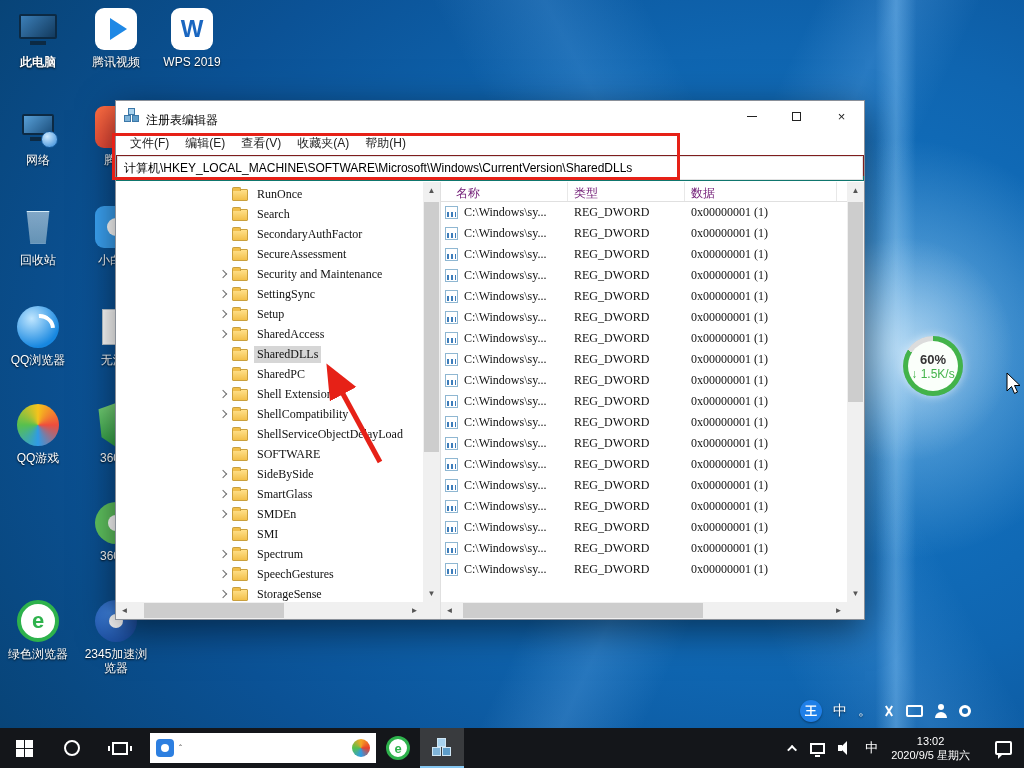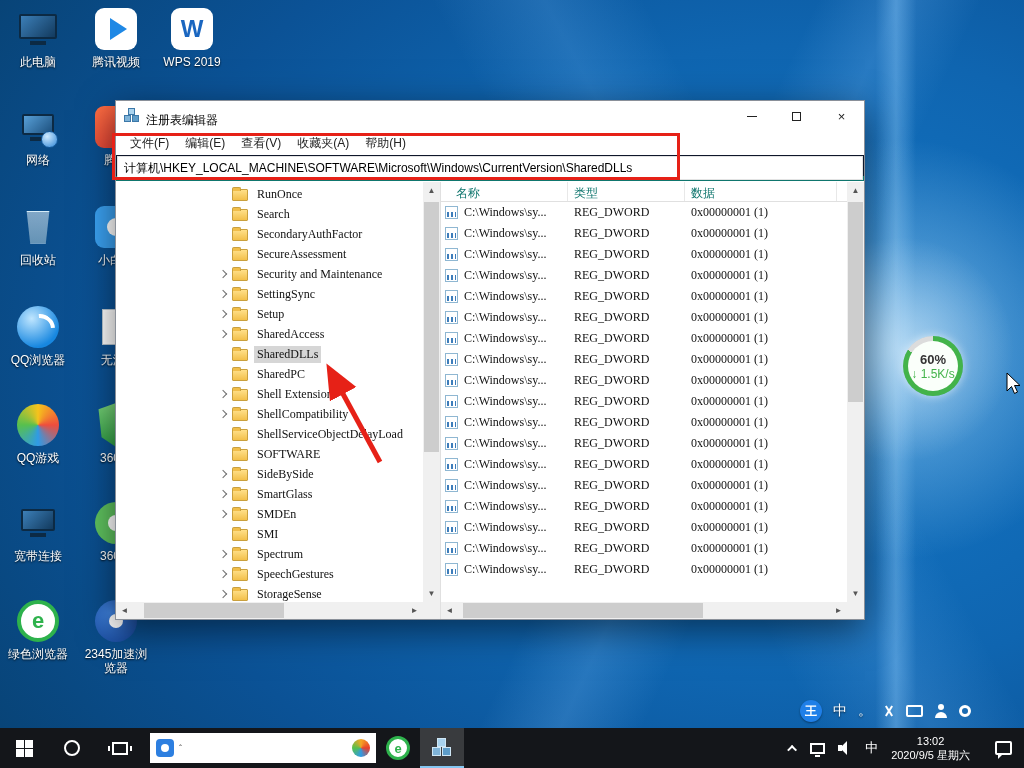--- a/index.html
+++ b/index.html
@@ -67,35 +67,35 @@
   .app-ico i:nth-child(1){ left:4px; top:0; background:#a8d2ee; }
   .app-ico i:nth-child(2){ left:0; top:7px; }
   .app-ico i:nth-child(3){ left:8px; top:7px; background:#5d9cc8; }
   .title { font-size:12px; color:#000;margin-top:8px; }
   .caption-btns { margin-left:auto; display:flex; height:30px; }
   .cbtn { width:45px; height:30px; display:flex; align-items:center; justify-content:center; color:#222; font-size:13px; }
   .cbtn .minbar { width:10px; height:1px; background:#222; }
   .cbtn .maxbox { width:9px; height:9px; border:1px solid #222; }
   .menubar { height:24px; display:flex; align-items:center; padding-left:6px; background:#fff; }
   .menu-item { font-size:12px; color:#222; padding:3px 8px; }
-  .addressrow { height:26px; padding:1px 1px; background:#0f172a; border-bottom:5px solid #0f766e; }
+  .addressrow { height:26px; padding:1px 1px; background:#7f1d1d; border-bottom:5px solid #0f766e; }
   .addr { width:100%; height:24px; border:1px solid #e3e3e3; font-size:12px; padding:0 6px; color:#000; font-family:inherit; background:#fff; outline:none; }
   .main { position:absolute; top:81px; bottom:0; left:0; right:0; display:flex; background:#fff;font-family:Liberation Serif, serif; }
   .tree-pane { width:325px; position:relative; border-right:1px solid #e0e0e0; }
   #tree { position:absolute; left:0; top:2px; right:17px; bottom:17px; overflow:hidden; }
   .titem { height:20px; display:flex; align-items:center; padding-left:104px; white-space:nowrap; }
   .chev { width:6px; height:6px; border-right:1.5px solid #6e6e6e; border-bottom:1.5px solid #6e6e6e; transform:rotate(-45deg); margin-right:6px; flex:0 0 auto; }
   .chev.hide { visibility:hidden; }
   .folder { width:16px; height:12px; background:linear-gradient(#ffe08a,#f3c04b); border:1px solid #c9a03e; border-radius:1px; position:relative; margin-right:6px; margin-top:2px; flex:0 0 auto; }
   .folder::before { content:""; position:absolute; top:-3px; left:-1px; width:7px; height:3px; background:#f0bd4a; border:1px solid #c9a03e; border-bottom:none; border-radius:2px 2px 0 0; }
   .tlabel { font-size:12px; color:#111; padding:1px 3px; }
   .tlabel.tsel { background:#d6d6d6; }
   .list-pane { flex:1; position:relative; }
   .cols { position:absolute; top:0; left:0; right:17px; height:20px; display:flex; border-bottom:1px solid #e0e0e0; background:#fff; }
-  .col { font-size:12px; color:#0f766e; padding:3px 0 0 6px; border-right:1px solid #e8e8e8; }
+  .col { font-size:12px; color:#701a75; padding:3px 0 0 6px; border-right:1px solid #e8e8e8; }
   .col0 { width:127px; padding-left:15px; }
   .col1 { width:117px; }
   .col2 { width:152px; }
   #rows { position:absolute; top:20px; left:0; right:17px; bottom:17px; overflow:hidden; }
   .vrow { height:21px; display:flex; align-items:center; font-size:12px; color:#111; }
   .vicon { width:13px; height:13px; margin:0 6px 0 4px; flex:0 0 auto; background:#fff; border:1px solid #8fb7d2;
     background-image:repeating-linear-gradient(90deg,#3d7dbb 0 2px,transparent 2px 4px); background-size:9px 5px; background-position:1px 5px; background-repeat:no-repeat; }
   .vname { width:104px; overflow:hidden; white-space:nowrap; }
   .vtype { width:117px; padding-left:6px; }
   .vdata { flex:1; padding-left:6px; }
@@ -162,21 +162,21 @@
   .clock { display:flex; flex-direction:column; align-items:center; justify-content:center; font-size:11px; line-height:14px; }
   .chat { width:17px; height:14px; border:2px solid #fff; border-radius:2px; position:relative; margin-left:12px; }
   .chat::after { content:""; position:absolute; left:1px; bottom:-6px; border:3px solid transparent; border-top-color:#fff; border-left-color:#fff; }
 </style>
 </head>
 <body>
 
 <div class="screen">
   <div class="wallpaper"></div>
   <div id="desktop-icons">
-      <div class="dicon" style="left: 2px; top: 6px;">
+      <div class="dicon" style="left: 2px; top: 6px; font-weight: bold;">
         <div class="dimg i-this-pc">
           <div class="mon"></div>
           <div class="base"></div>
         </div>
         <div class="dlabel">此电脑</div>
       </div>
       <div class="dicon" style="left: 2px; top: 104px;">
         <div class="dimg i-network">
           <div class="mon"></div>
           <div class="base"></div>
@@ -194,27 +194,20 @@
         <div class="dimg i-qq-game">
           <div class="circ42"></div>
         </div>
         <div class="dlabel">QQ游戏</div>
       </div>
       <div class="dicon" style="left: 2px; top: 304px;">
         <div class="dimg i-qq-browser">
           <div class="circ42"></div>
         </div>
         <div class="dlabel">QQ浏览器</div>
-      </div>
-      <div class="dicon" style="left: 2px; top: 500px;">
-        <div class="dimg i-broadband">
-          <div class="mon"></div>
-          <div class="base"></div>
-        </div>
-        <div class="dlabel">宽带连接</div>
       </div>
       <div class="dicon" style="left: 2px; top: 598px;">
         <div class="dimg i-green-browser">
           <div class="circ42">e</div>
         </div>
         <div class="dlabel">绿色浏览器</div>
       </div>
       <div class="dicon" style="left: 80px; top: 6px;">
         <div class="dimg i-tencent-video">
           <div class="sq42">

